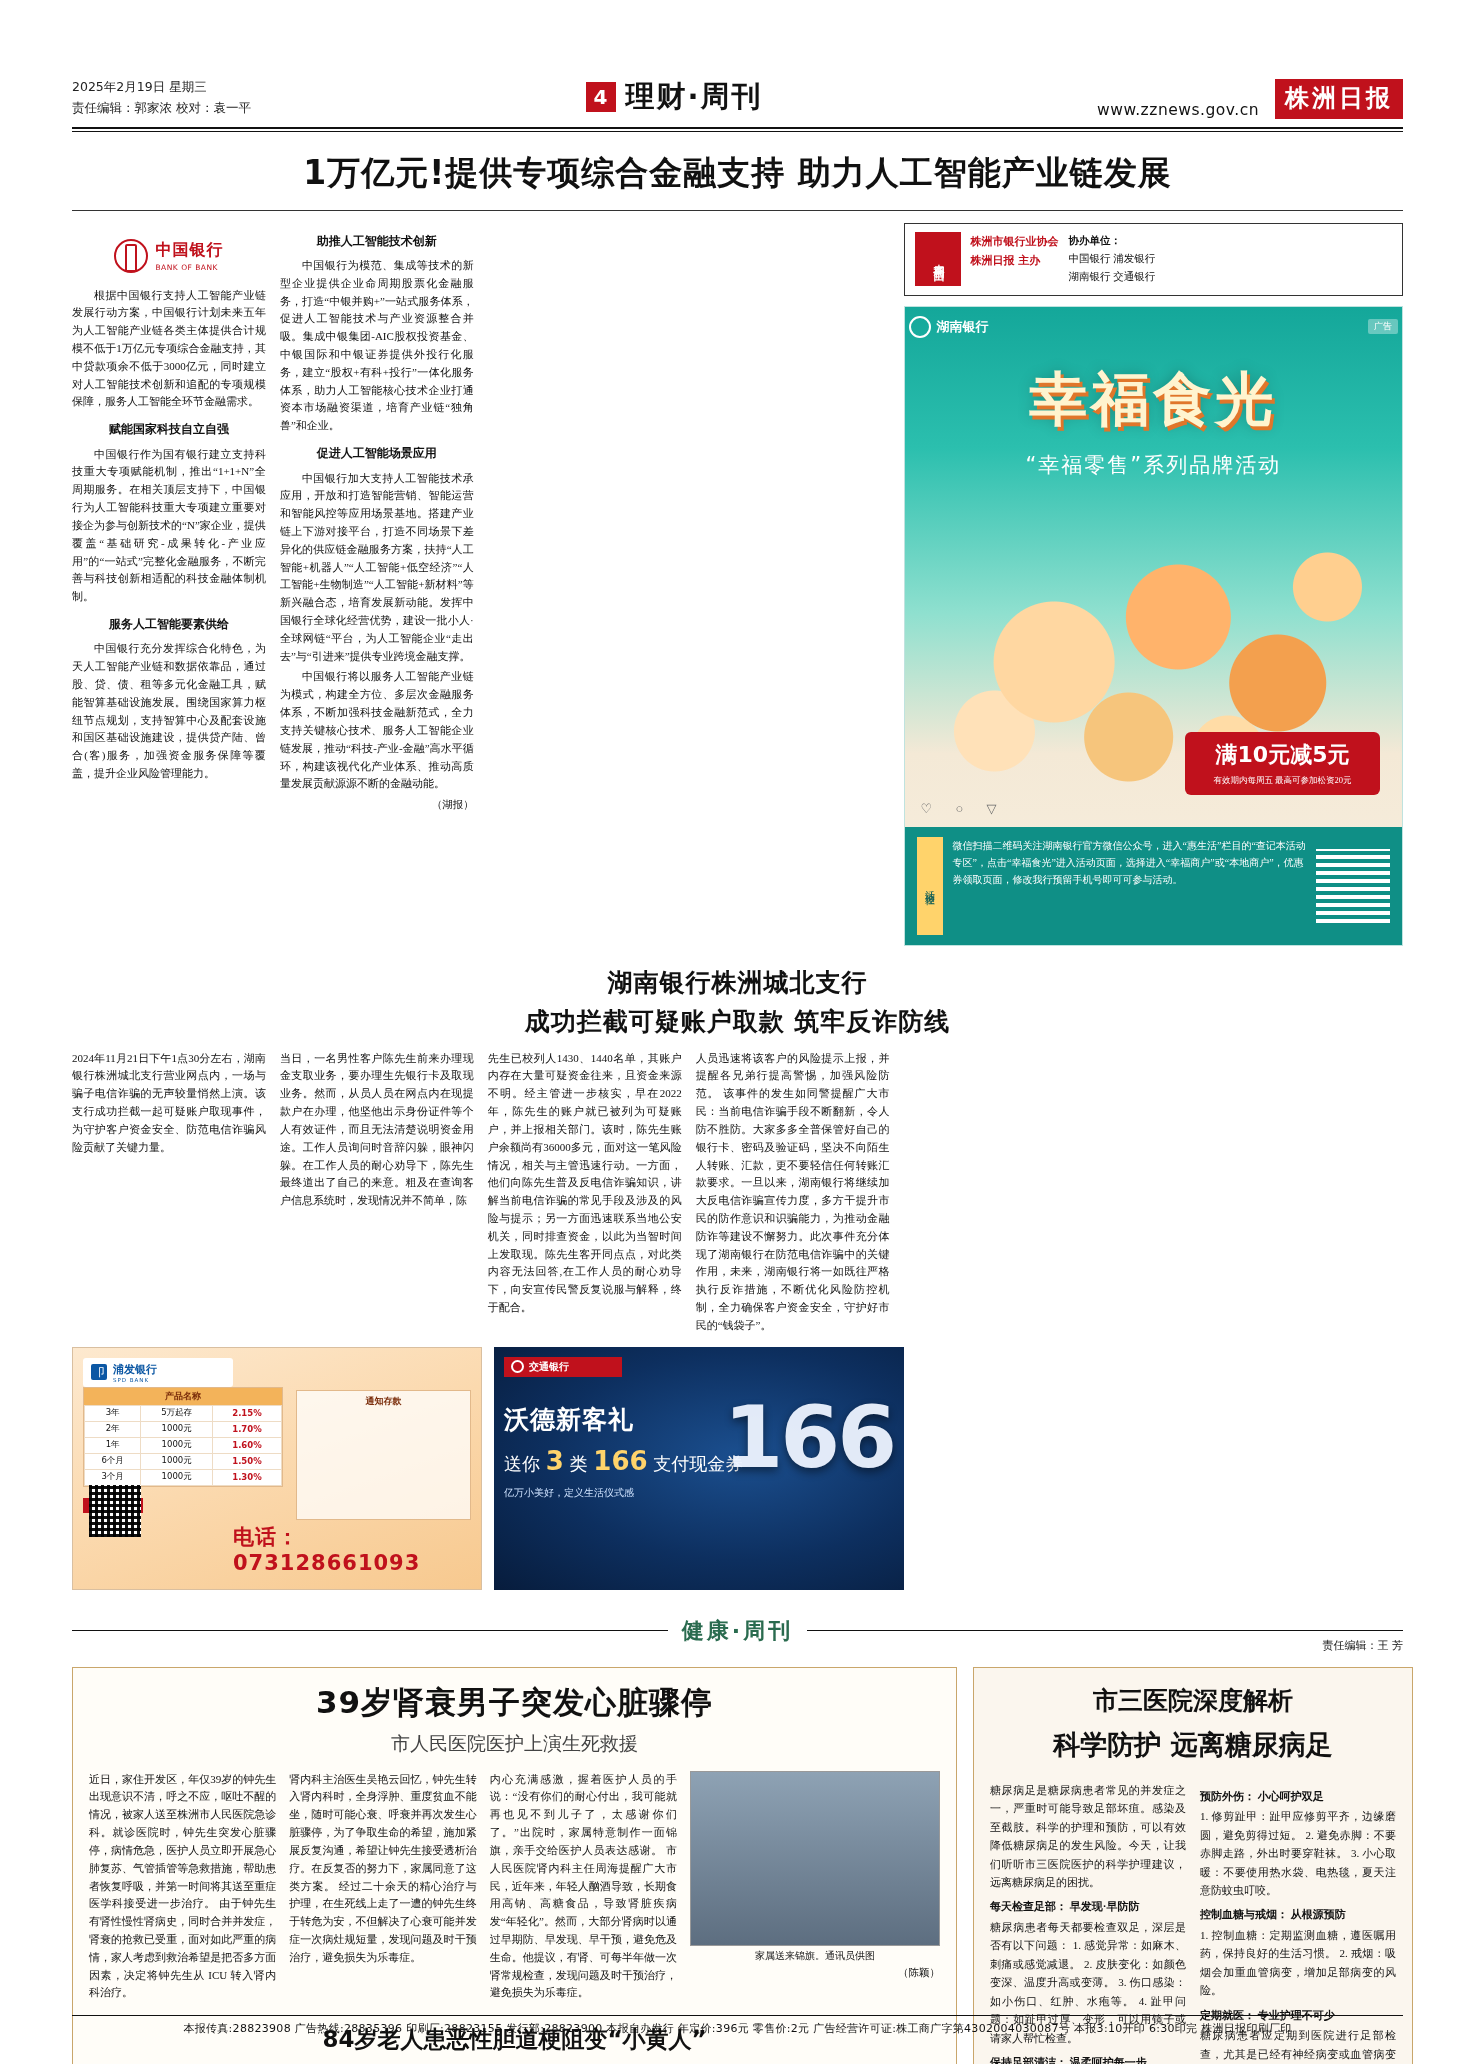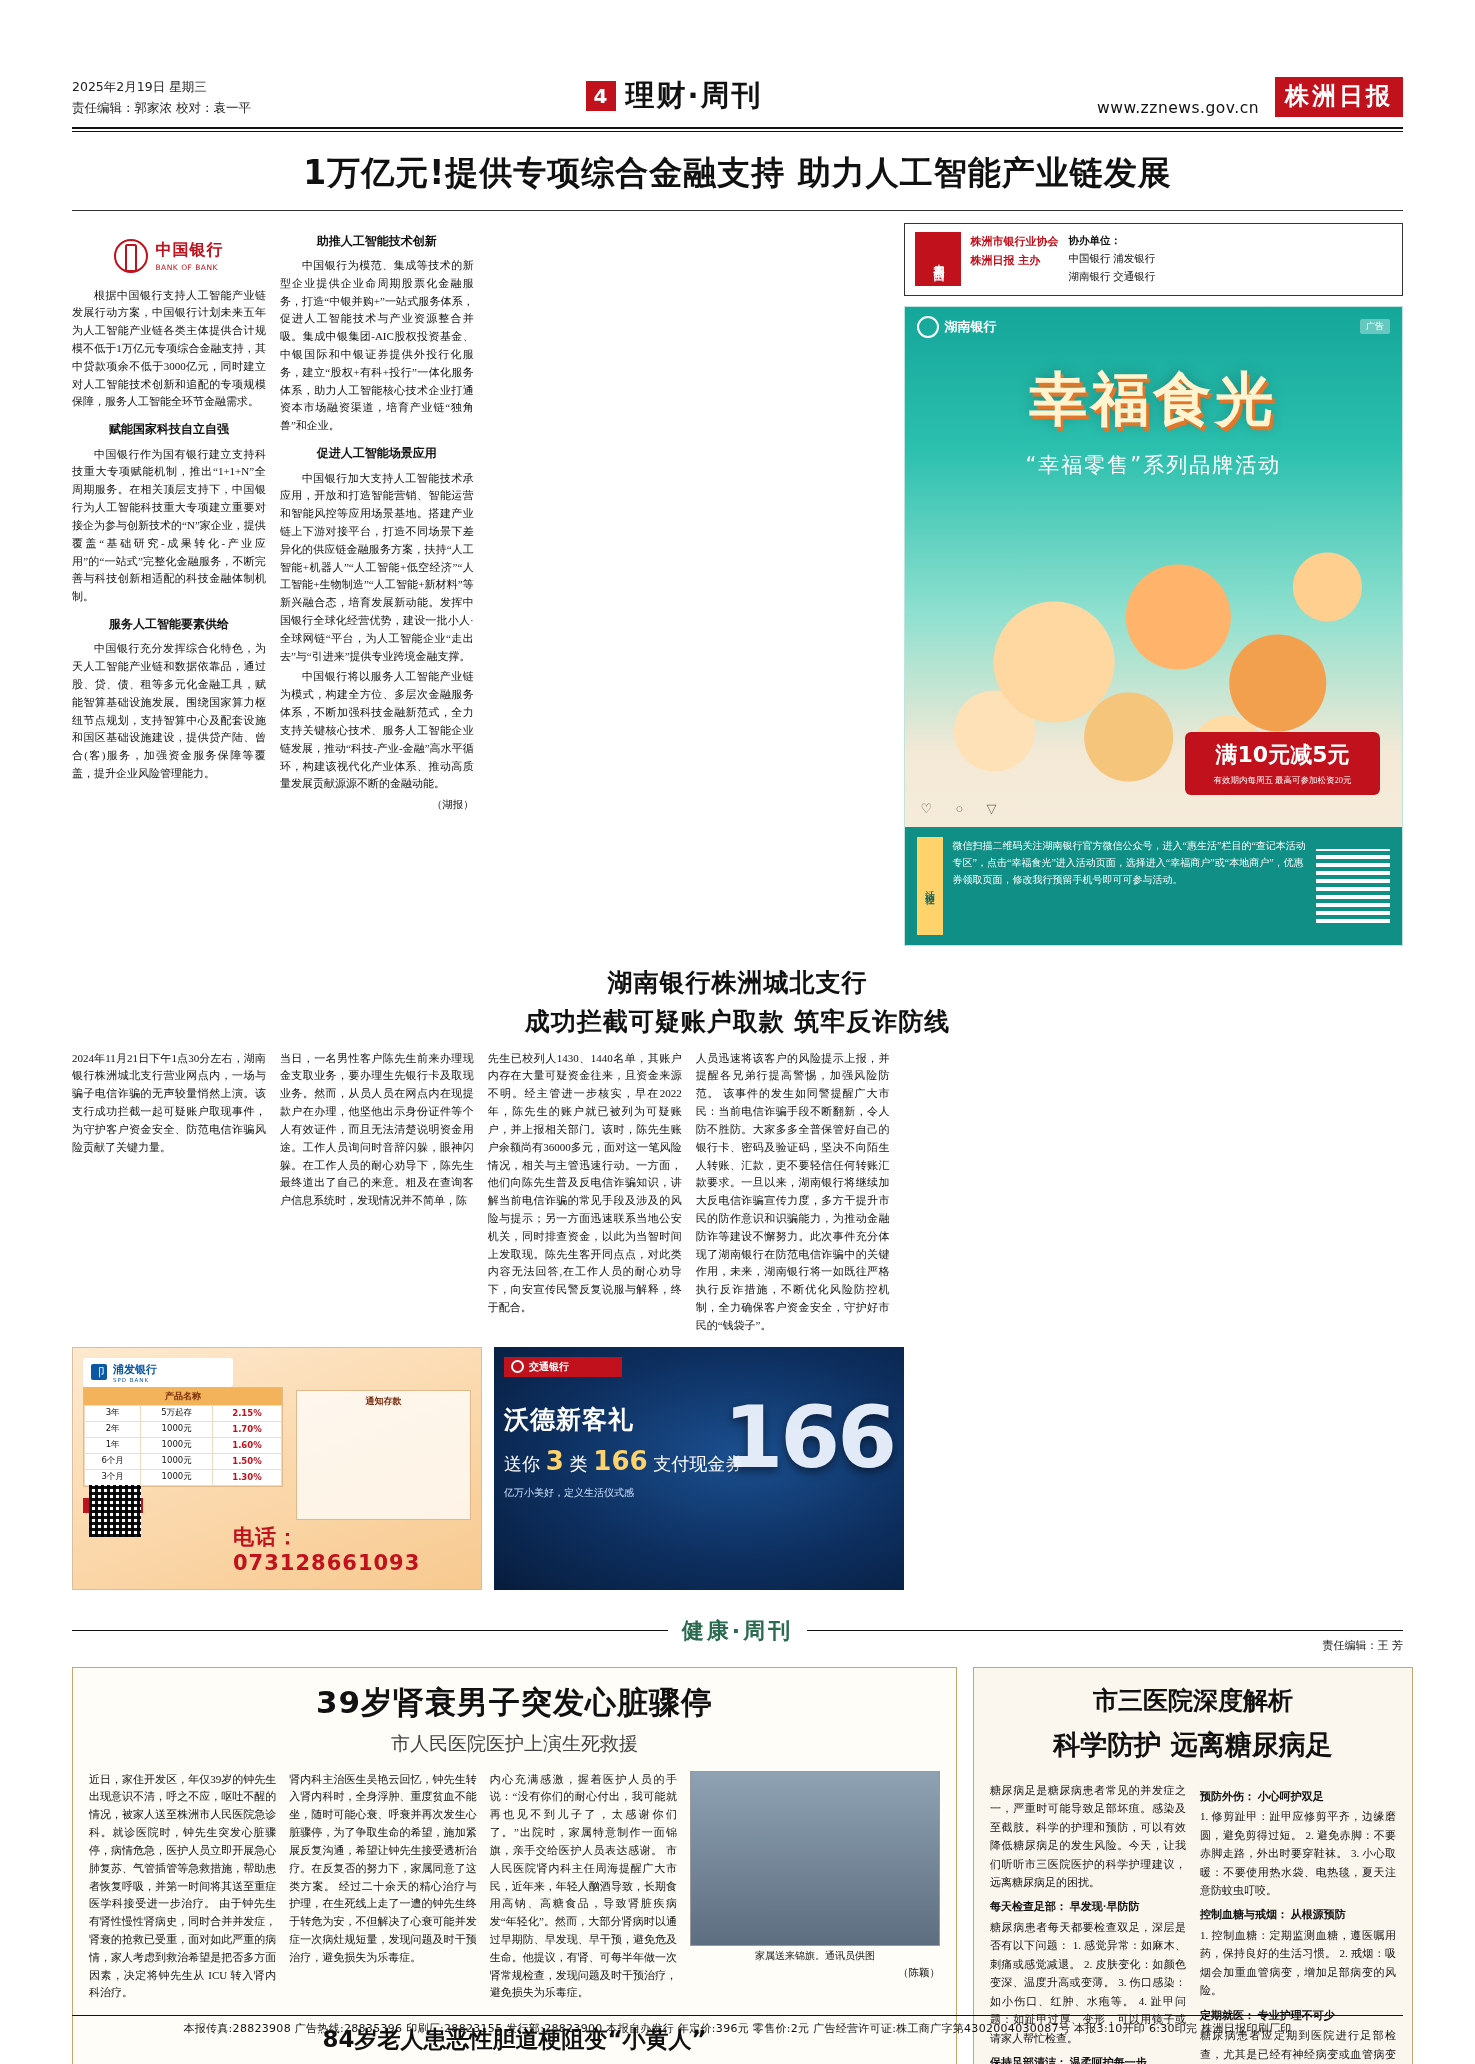--- a/index.html
+++ b/index.html
@@ -8,21 +8,21 @@
     width:1475px; height:2064px;
     background:#ffffff;
     font-family:"Liberation Serif", serif;
     color:#111;
     position:relative;
     overflow:hidden;
   }
   .page { position:relative; width:1475px; height:2064px; padding:0 72px; }
 
   
-  .masthead { display:flex; align-items:center; justify-content:space-between; padding-top:76px; }
+  .masthead { display:flex; align-items:flex-end; justify-content:space-between; padding-top:76px; }
   .mh-left { font-size:12.5px; line-height:1.7; color:#222; font-family:"DejaVu Sans", sans-serif; }
   .mh-center { display:flex; align-items:center; gap:10px; margin-bottom:2px; }
   .page-num {
     width:30px; height:30px; background:#c0111c; color:#fff;
     font-size:20px; font-weight:bold; display:flex; align-items:center; justify-content:center;
     font-family:"DejaVu Sans", sans-serif;
   }
   .section-title { font-size:29px; font-weight:bold; letter-spacing:2px; font-family:"DejaVu Sans", sans-serif; }
   .mh-right { display:flex; align-items:flex-end; gap:16px; margin-bottom:0; }
   .site-url { font-size:15.5px; color:#111; font-family:"DejaVu Sans", sans-serif; letter-spacing:.5px; }
@@ -117,21 +117,21 @@
   .assoc-box{border:1px solid #333;padding:8px 10px;display:flex;gap:10px;align-items:flex-start;background:#fff;}
   .assoc-flag{width:46px;height:54px;background:#c0111c;color:#fff;font-size:11px;font-weight:bold;writing-mode:vertical-rl;display:flex;align-items:center;justify-content:center;letter-spacing:2px;font-family:"DejaVu Sans",sans-serif;}
   .assoc-lines{font-size:11px;line-height:1.8;font-family:"DejaVu Sans",sans-serif;}
   .assoc-lines .red{color:#c0111c;font-weight:bold;}
   .assoc-right{font-size:10.5px;line-height:1.75;}
   .assoc-right .ttl{font-weight:bold;}
 
   
   .ad-hunan{margin-top:10px;height:640px;position:relative;overflow:hidden;border:1px solid #bfe3df;
      background:linear-gradient(180deg,#14a79a 0%,#2bbfae 22%,#8fe0cf 48%,#f4e9d6 70%,#f7efe0 100%);}
-  .hn-top{display:flex;justify-content:space-between;align-items:center;padding:9px 12px;color:#fff;}
+  .hn-top{display:flex;justify-content:space-between;align-items:center;padding:9px 4px;color:#fff;}
   .hn-logo{display:flex;align-items:center;gap:6px;}
   .hn-mark{width:22px;height:22px;border:2px solid #fff;border-radius:50%;}
   .hn-name{font-size:13px;font-weight:bold;font-family:"DejaVu Sans",sans-serif;}
   .hn-ad-tag{background:rgba(255,255,255,.35);font-size:9px;padding:1px 6px;border-radius:2px;font-family:"DejaVu Sans",sans-serif;}
   .hn-title{text-align:center;margin-top:14px;font-size:58px;font-weight:bold;color:#fff4cf;letter-spacing:4px;font-family:"DejaVu Sans",sans-serif;
     text-shadow:3px 4px 0 #e0762a, 0 0 14px rgba(0,0,0,.25);}
   .hn-sub{text-align:center;margin-top:12px;font-size:21px;color:#fff;font-family:"DejaVu Sans",sans-serif;letter-spacing:2px;}
   .hn-food{position:absolute;left:0;right:0;top:190px;height:300px;
      background:radial-gradient(circle at 30% 55%, #ffd7a1 0 60px, transparent 61px),
                 radial-gradient(circle at 55% 40%, #ffb36b 0 52px, transparent 53px),

